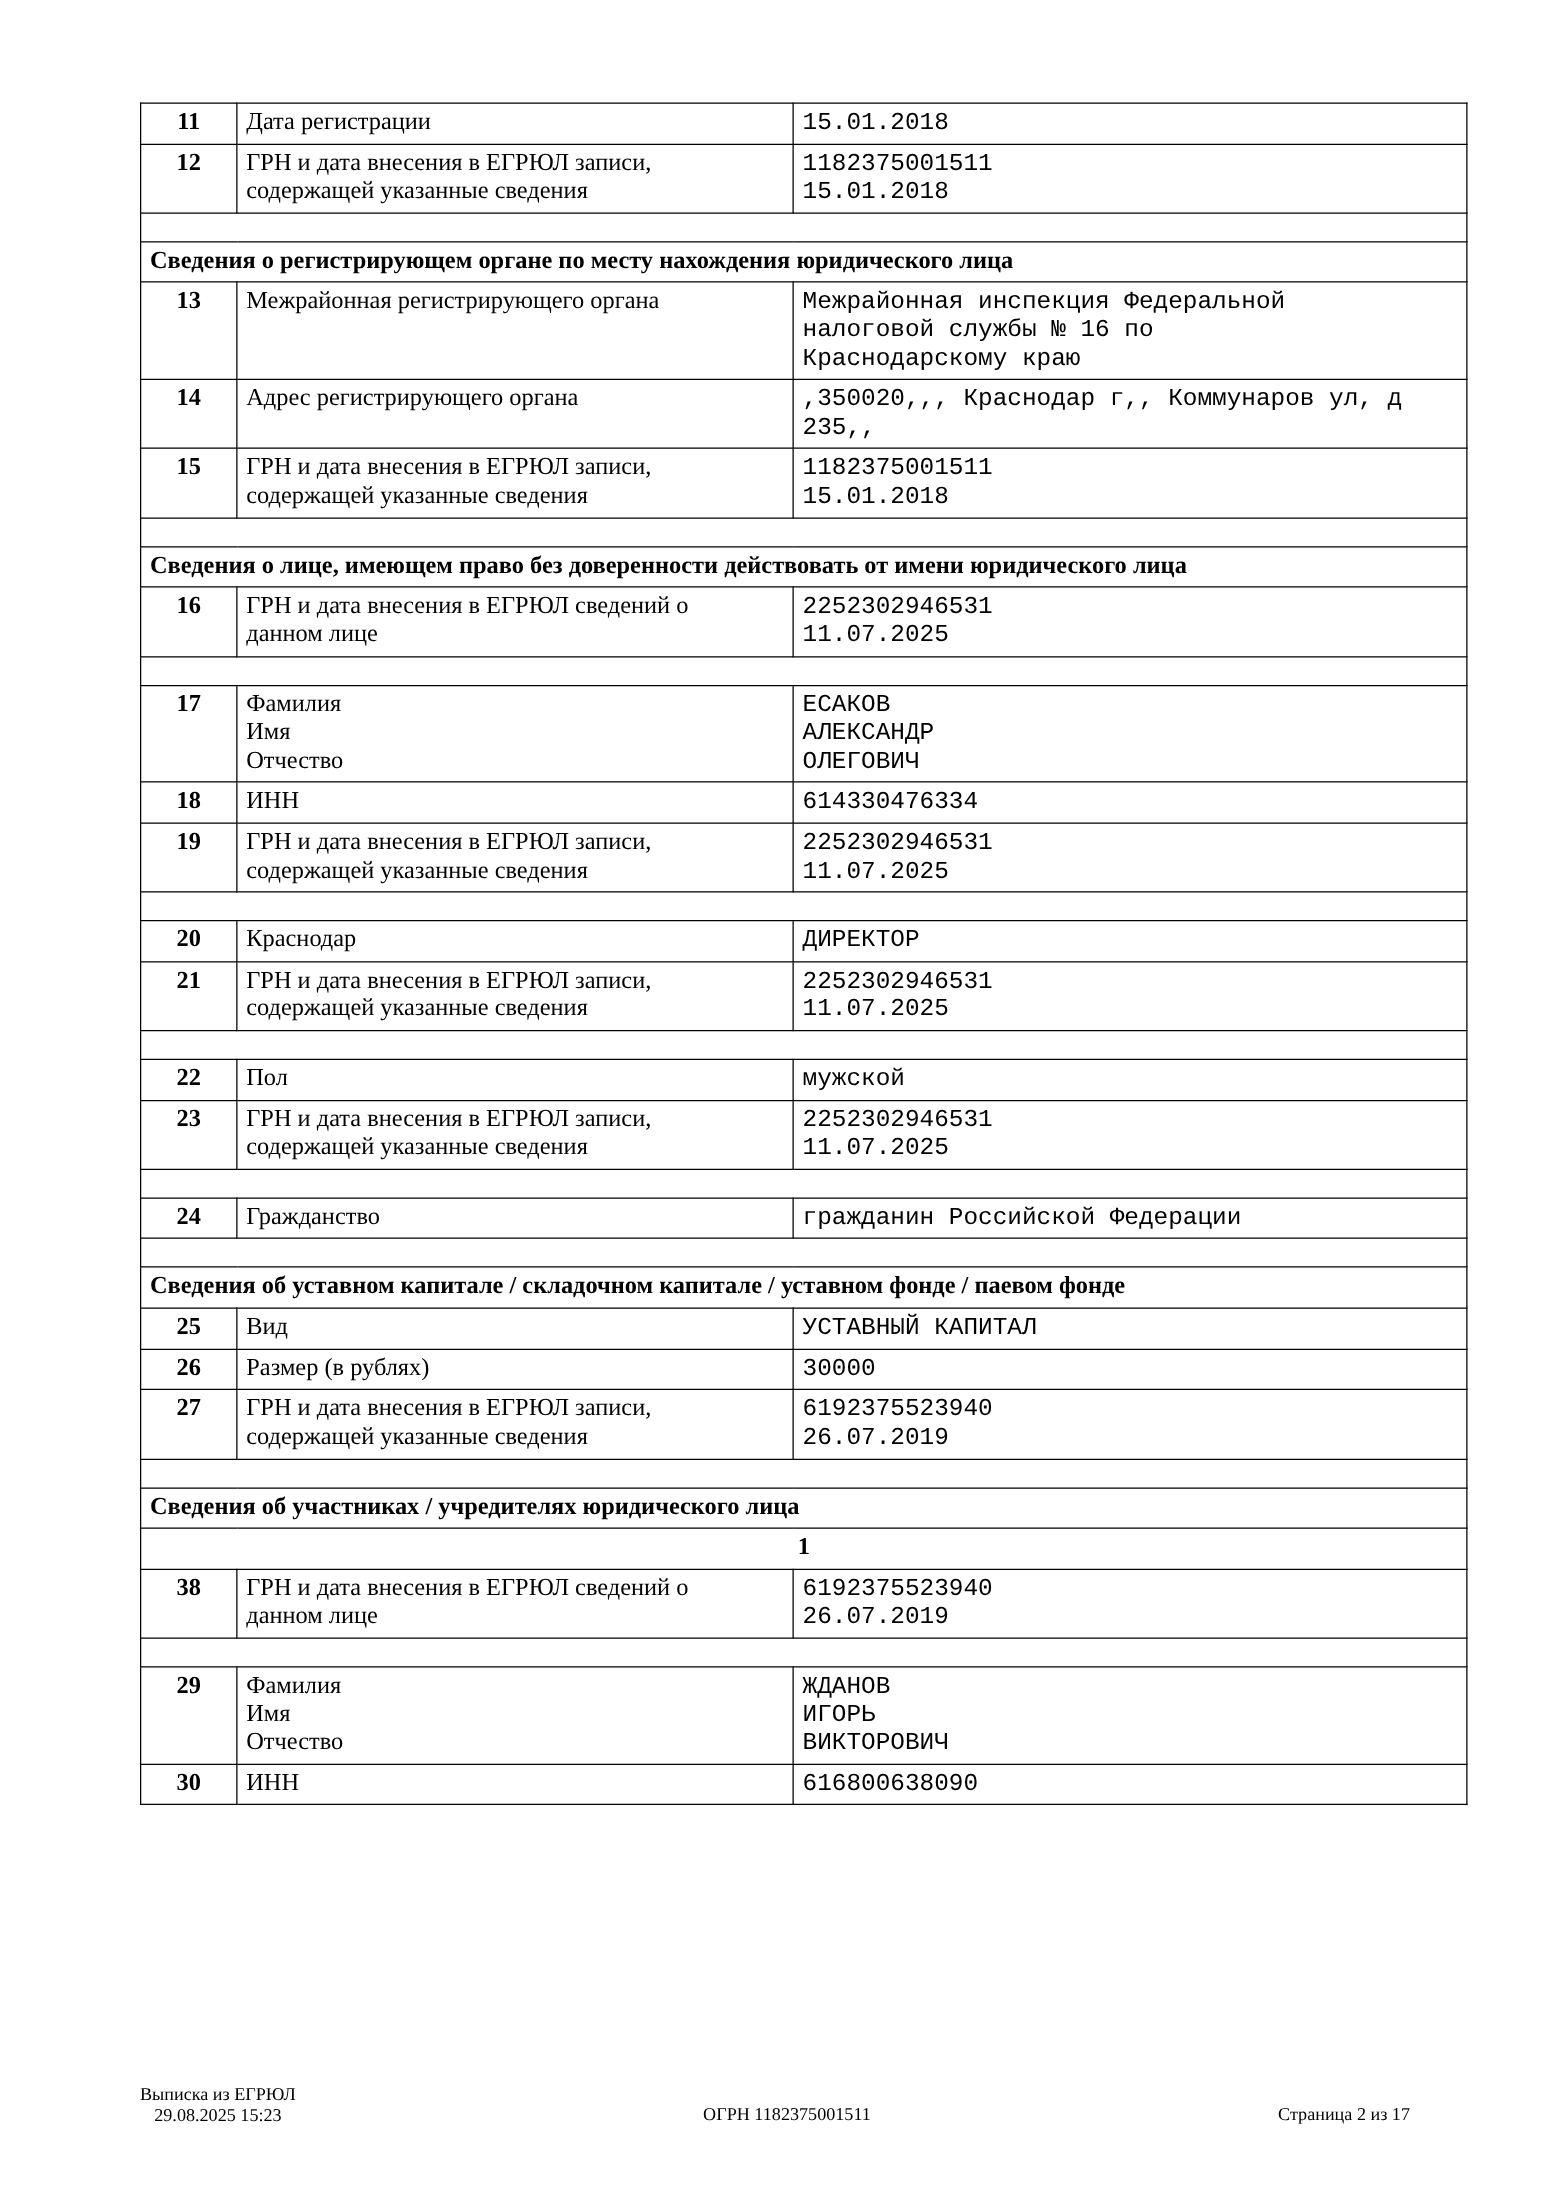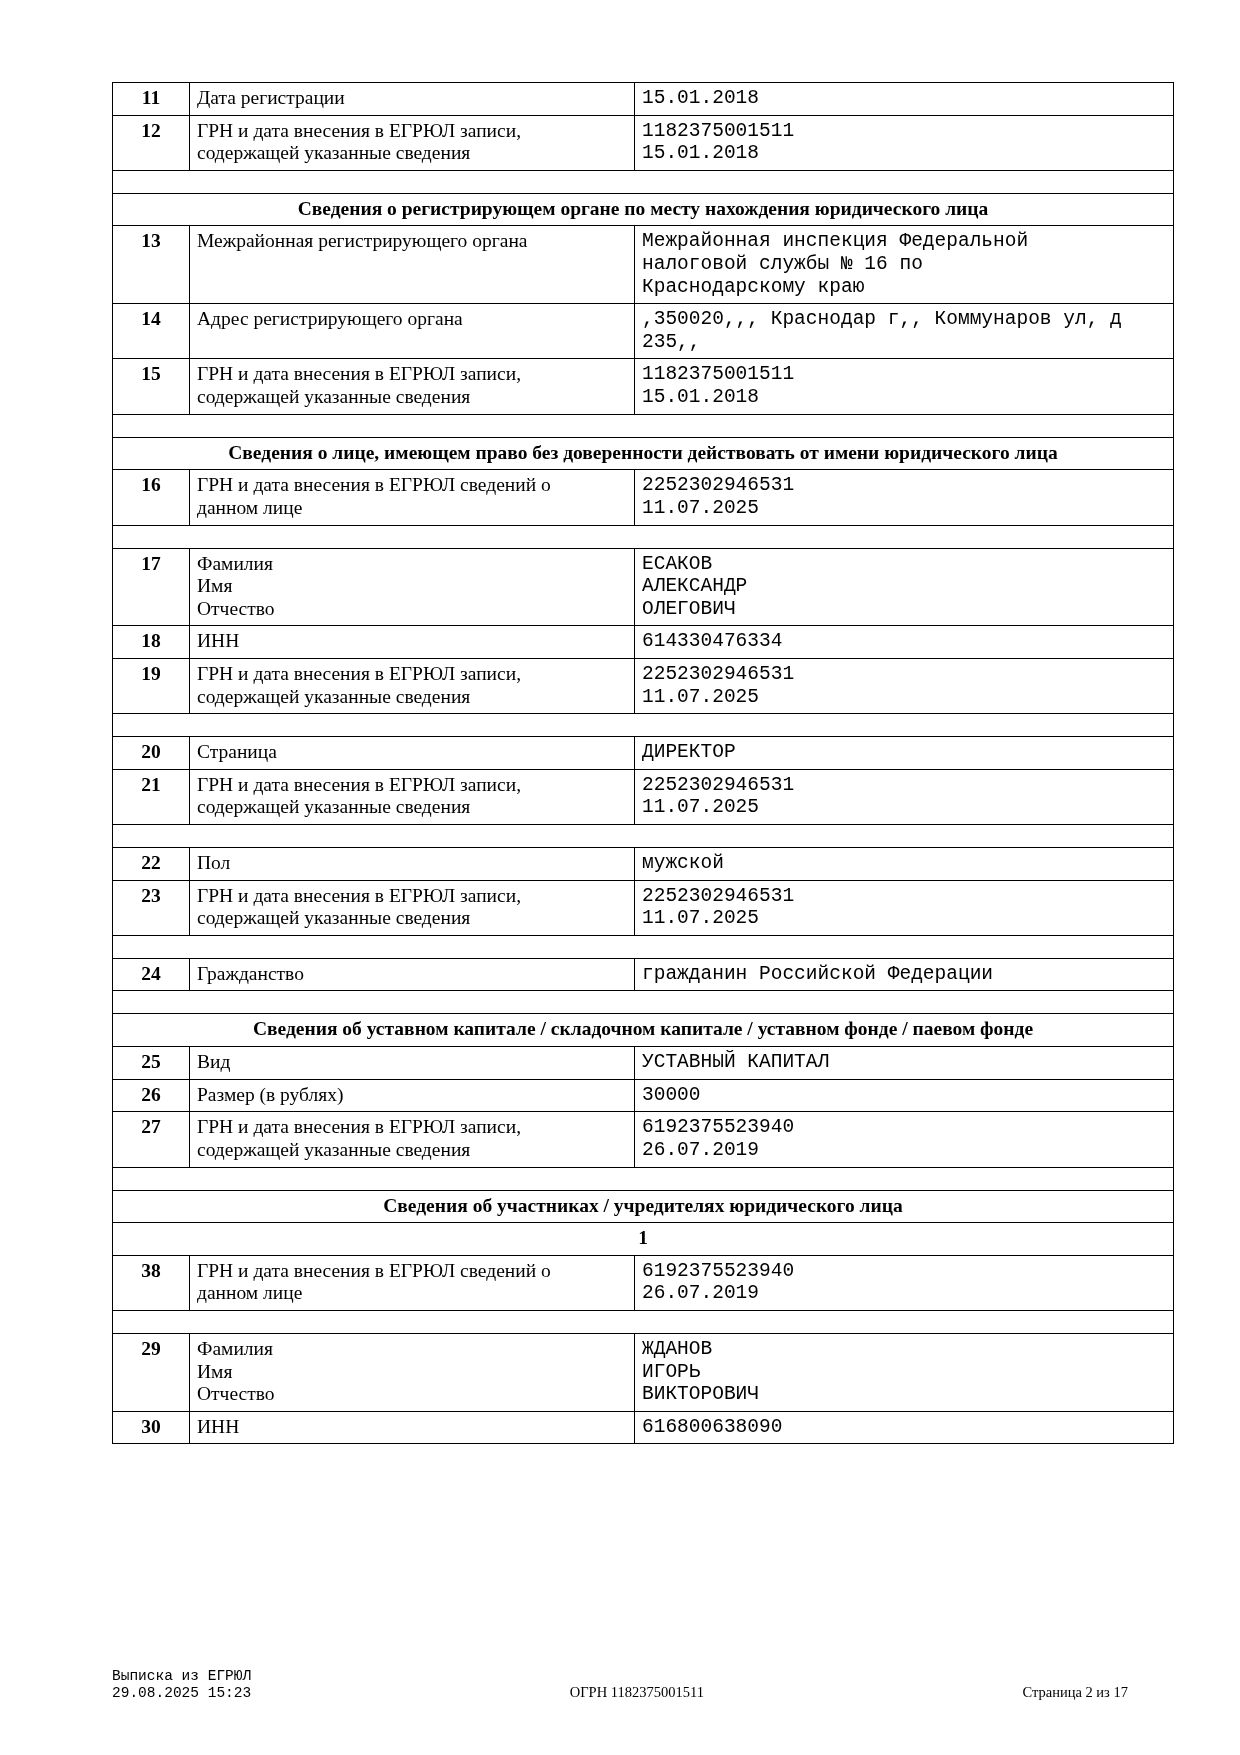--- a/index.html
+++ b/index.html
@@ -44,21 +44,21 @@
   }
   td.value {
     width: 524px;
     font-family: Liberation Mono, monospace;
   }
   tr.spacer td {
     height: 22px;
     padding: 0;
   }
   td.section {
-    text-align: center;
+    text-align: left;
     font-weight: bold;
     padding: 5px 10px 6px 10px;
   }
   td.subsection {
     text-align: center;
     font-weight: bold;
     padding: 3px 10px 4px 10px;
   }
   .ln { display: block; }
   .footer {
@@ -68,21 +68,21 @@
     bottom: 52px;
     font-family: "Liberation Serif", serif;
     font-size: 14.5px;
     line-height: 1.22;
   }
   .footer-row {
     display: flex;
     justify-content: space-between;
     align-items: flex-end;
   }
-  .footer-left { text-align: right; font-family: Liberation Mono, monospace; }
+  .footer-left { text-align: center; }
   .footer-center { text-align: center; flex: 0 0 auto; padding-bottom: 1px; }
   .footer-right { text-align: center; padding-bottom: 1px; }
 </style>
 </head>
 <body>
 
 <div class="page">
   <table class="doc">
     <tbody>
         <tr>
@@ -195,21 +195,21 @@
             <span class="ln">2252302946531</span>
             <span class="ln">11.07.2025</span>
           </td>
         </tr>
         <tr class="spacer">
           <td colspan="3"></td>
         </tr>
         <tr>
           <td class="num">20</td>
           <td class="label">
-            <span class="ln">Страница</span>
+            <span class="ln">Краснодар</span>
           </td>
           <td class="value">
             <span class="ln">ДИРЕКТОР</span>
           </td>
         </tr>
         <tr>
           <td class="num">21</td>
           <td class="label">
             <span class="ln">ГРН и дата внесения в ЕГРЮЛ записи,</span>
             <span class="ln">содержащей указанные сведения</span>

